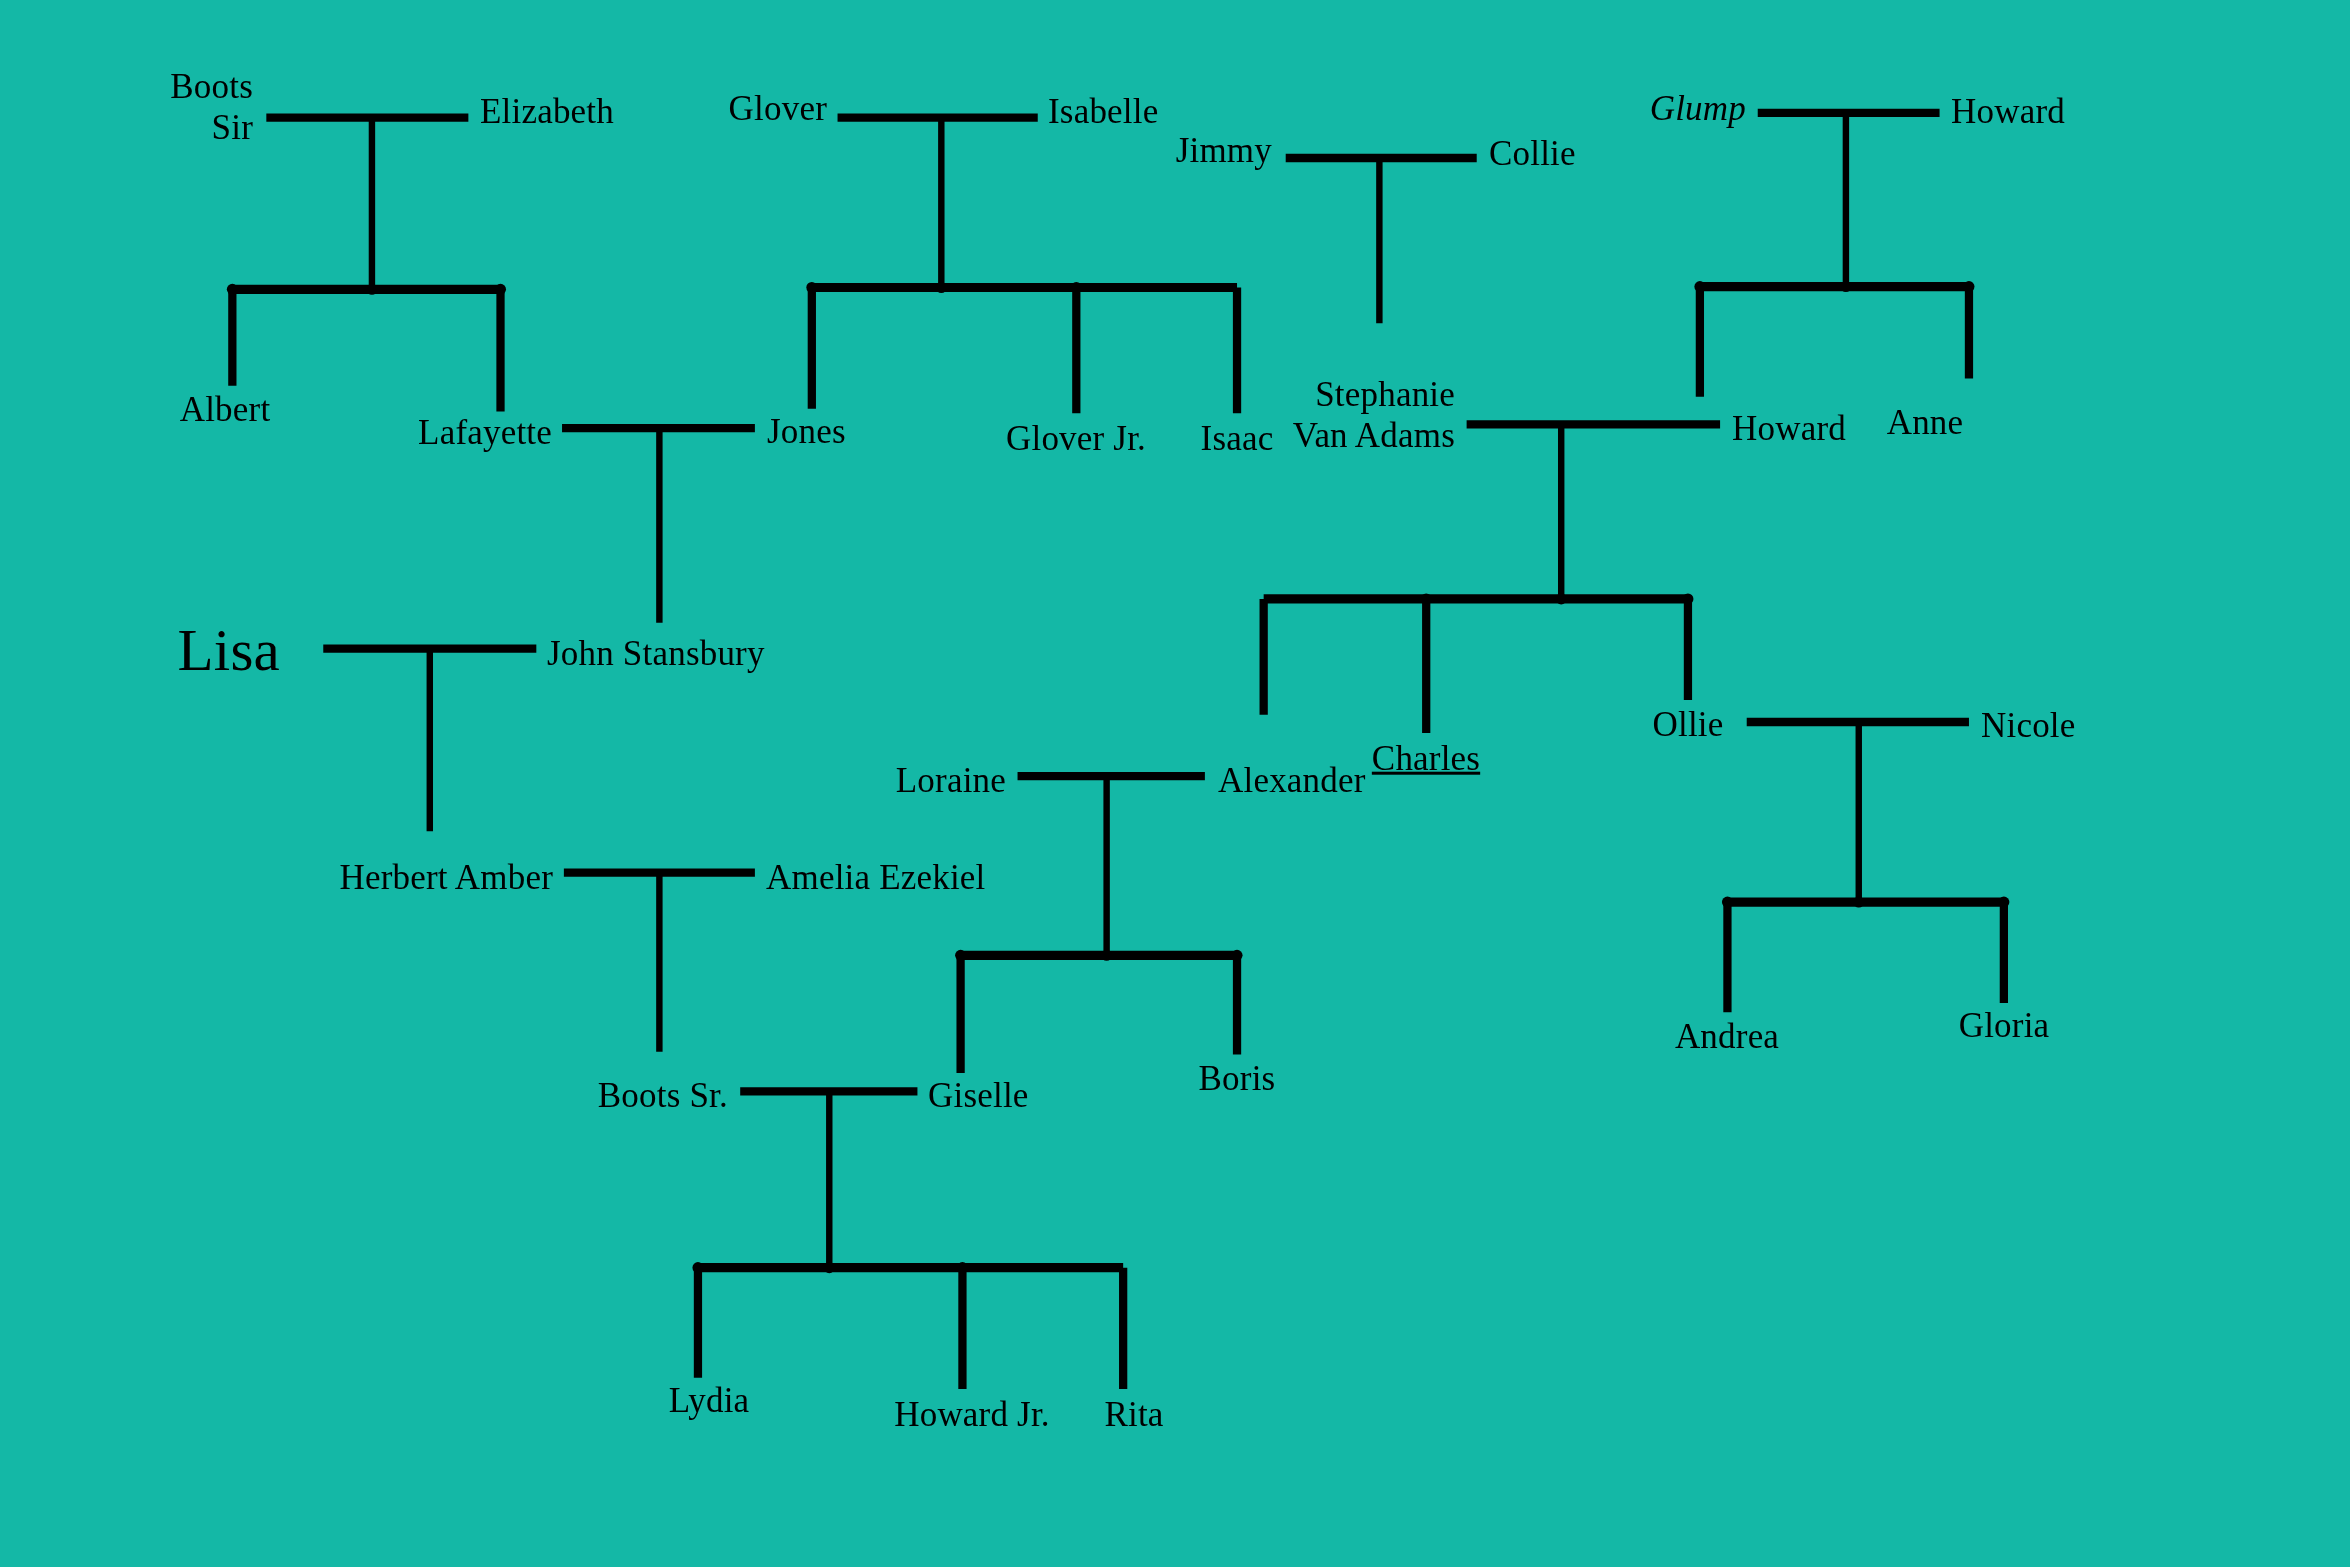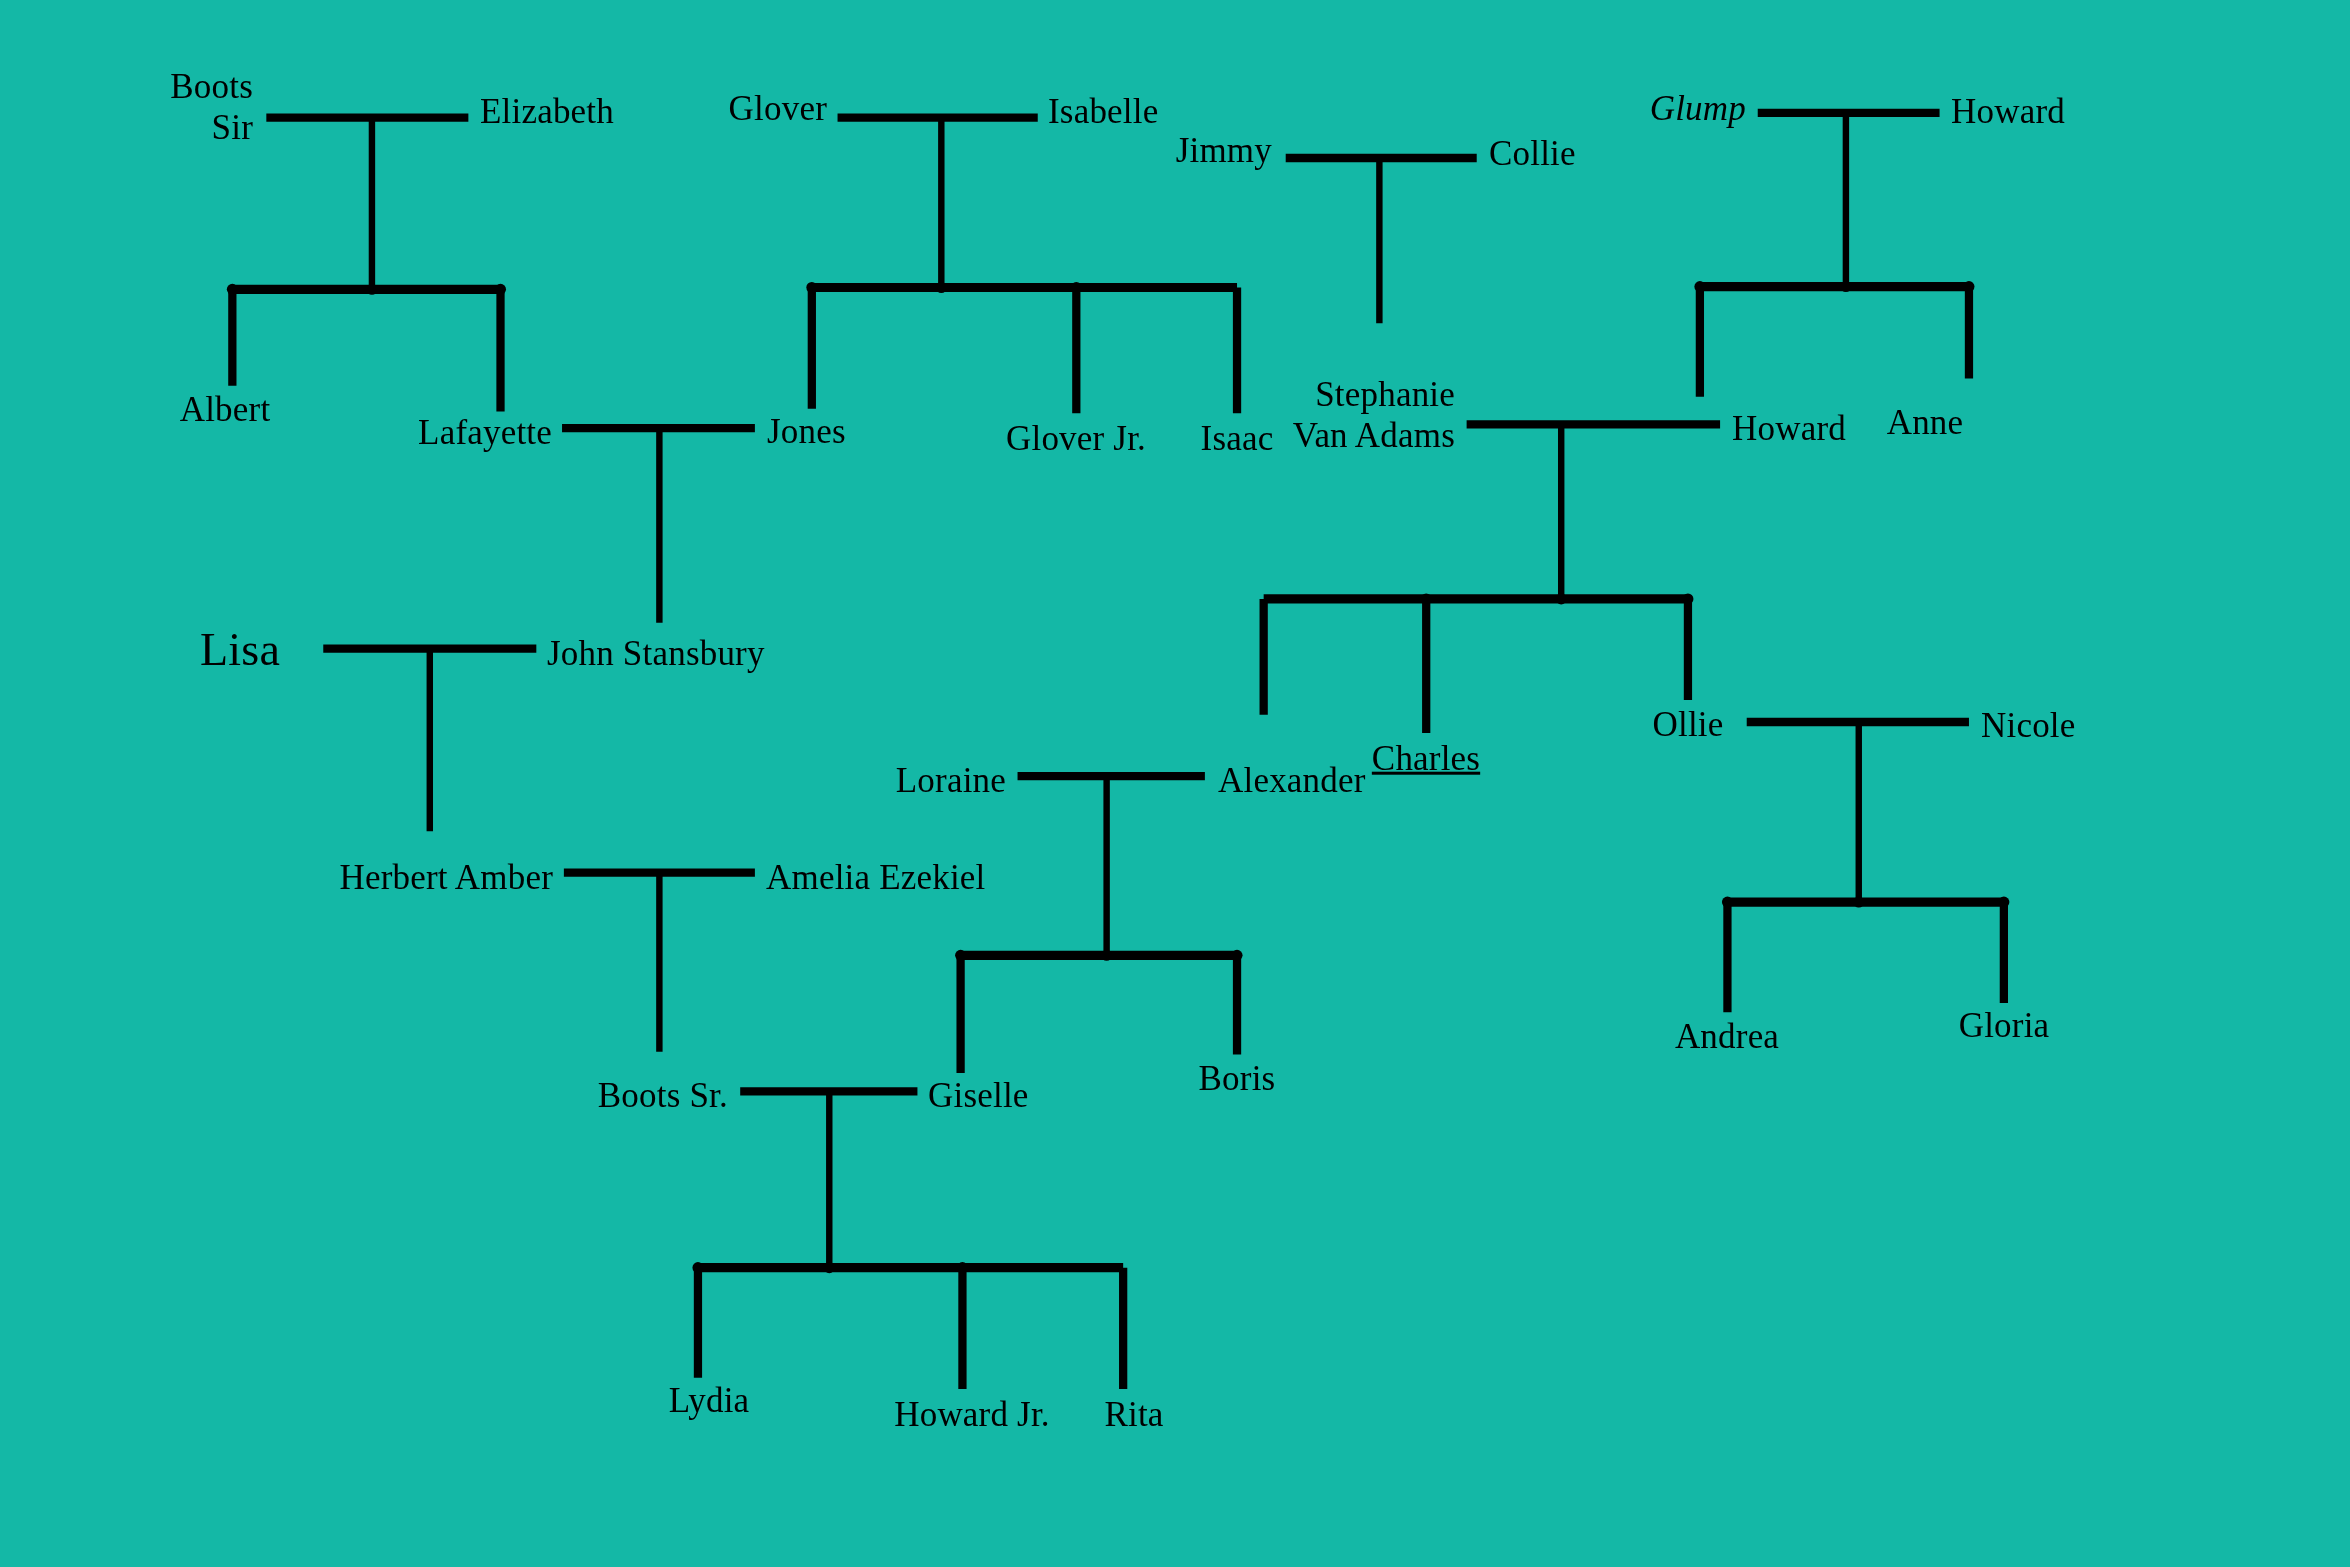--- a/index.html
+++ b/index.html
@@ -43,21 +43,21 @@
     color: #000000;
     font-family: "Liberation Serif", "DejaVu Serif", serif;
     font-size: 35px;
     line-height: 1.16;
     white-space: pre;
     letter-spacing: 0.2px;
   }
   .person-label.align-right  { transform: translate(-100%, -50%); text-align: right; }
   .person-label.align-left   { transform: translate(0, -50%);     text-align: left;  }
   .person-label.align-center { transform: translate(-50%, -50%);  text-align: center;}
-  .person-label.focus-person { font-size: 46px; text-align: right; }
+  .person-label.focus-person { font-size: 59px; text-align: right; }
 </style>
 </head>
 <body>
 
 <div id="tree-root">
   <svg id="tree-svg" viewBox="0 0 2560 1707" preserveAspectRatio="none" aria-hidden="true">
       <line x1="290" y1="128" x2="510" y2="128" class="edge-line marriage-bar" stroke="#000000"></line>
       <line x1="405" y1="128" x2="405" y2="315" class="edge-line descent-line" stroke="#000000"></line>
       <line x1="253" y1="315" x2="545" y2="315" class="edge-line sibling-bar" stroke="#000000"></line>
       <line x1="253" y1="315" x2="253" y2="420" class="edge-line child-drop" stroke="#000000"></line>

